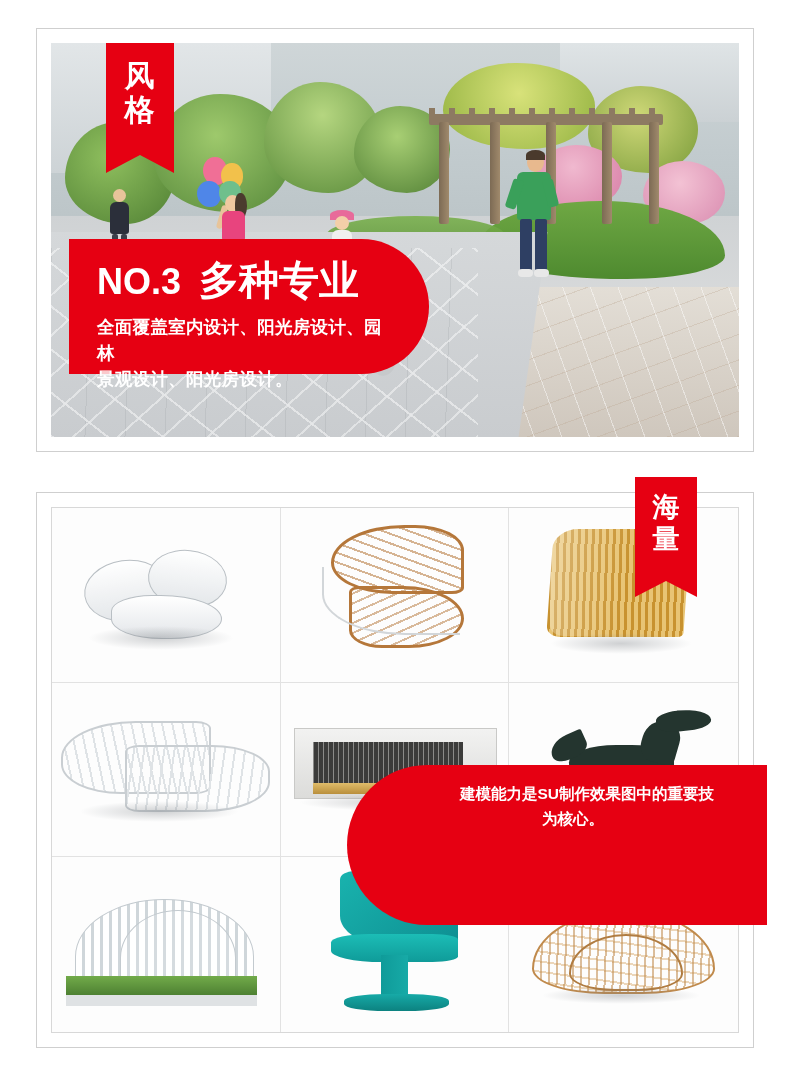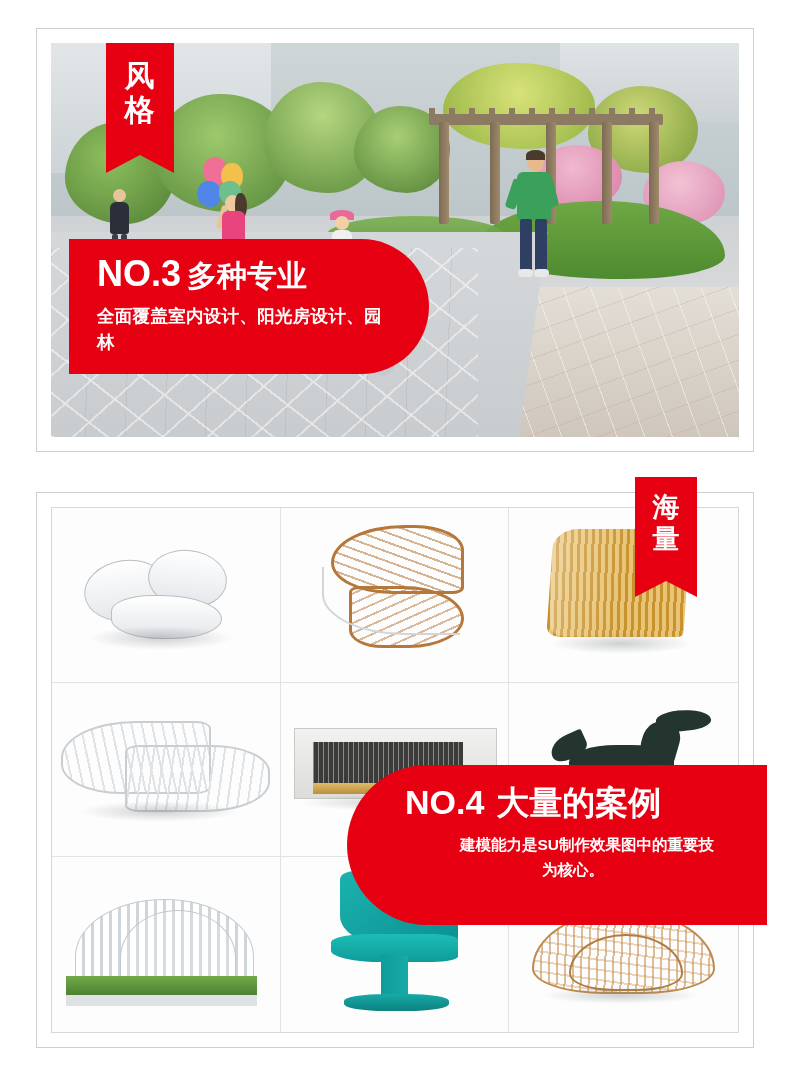--- a/index.html
+++ b/index.html
@@ -187,22 +187,22 @@
     z-index: 15;
   }
   .callout1 .no {
     font-size: 36px;
     font-weight: bold;
     letter-spacing: 0px;
     margin-bottom: 6px;
     white-space: nowrap;
   }
   .callout1 .no .big {
-    font-size: 30px;
-    margin-left: 6px;
+    font-size: 40px;
+    margin-left: 18px;
   }
   .callout1 .desc {
     font-size: 17.5px;
     font-weight: bold;
     line-height: 26px;
     letter-spacing: .3px;
   }
 
   
   .section2 {
@@ -391,20 +391,21 @@
       <div class="badge1">
         <div>风</div>
         <div>格</div>
       </div>
 
       <div class="callout1">
         <div class="no">
           <span>NO.3</span><span class="big">多种专业</span>
         </div>
         <div class="desc">全面覆盖室内设计、阳光房设计、园林</div>
+        <div class="desc">景观设计、阳光房设计。</div>
       </div>
 
     </div>
   </div>
 
   <div class="section2">
 
     <div class="grid">
 
       <div class="cell">
@@ -472,22 +473,19 @@
       </div>
 
     </div>
 
     <div class="badge2">
       <div>海</div>
       <div>量</div>
     </div>
 
     <div class="callout2">
-      <div class="no">
-        <span>NO.4</span><span class="big">大量的案例</span>
-      </div>
       <div class="desc">建模能力是SU制作效果图中的重要技</div>
       <div class="desc" style="text-indent:0">为核心。</div>
     </div>
 
   </div>
 
 </div>
 
 </body></html>

